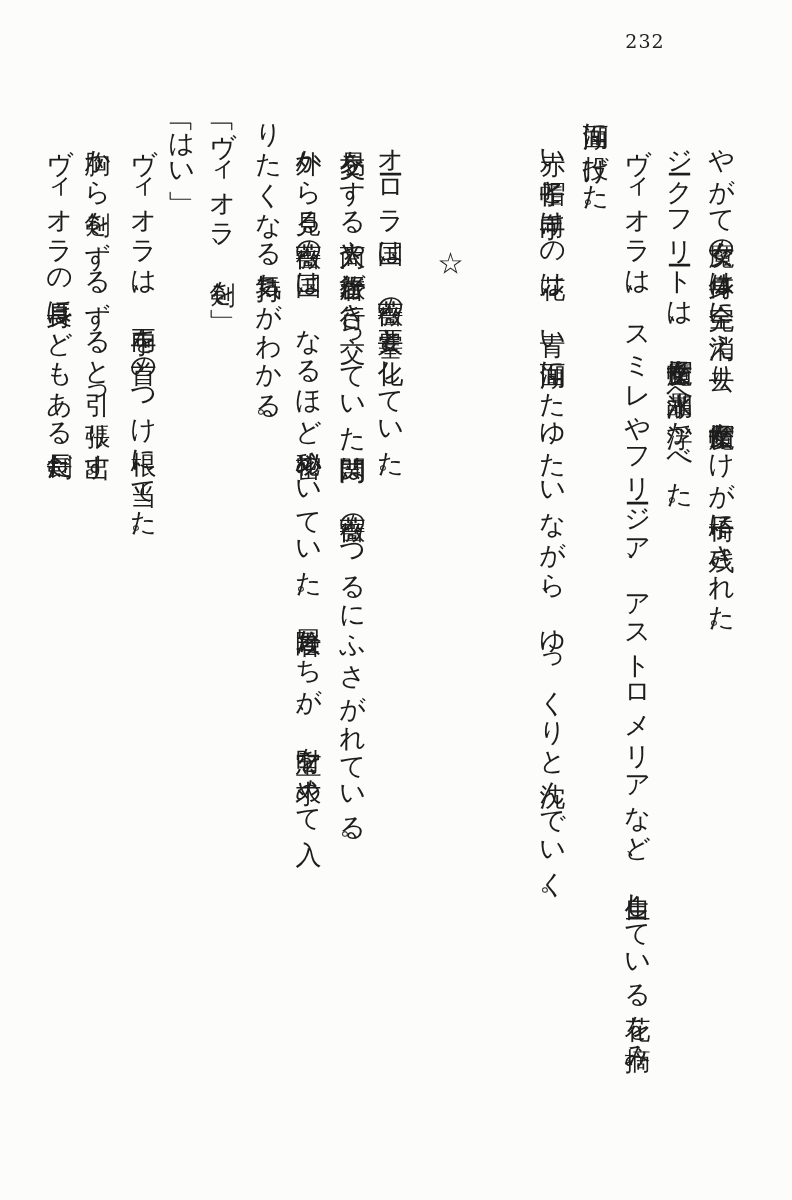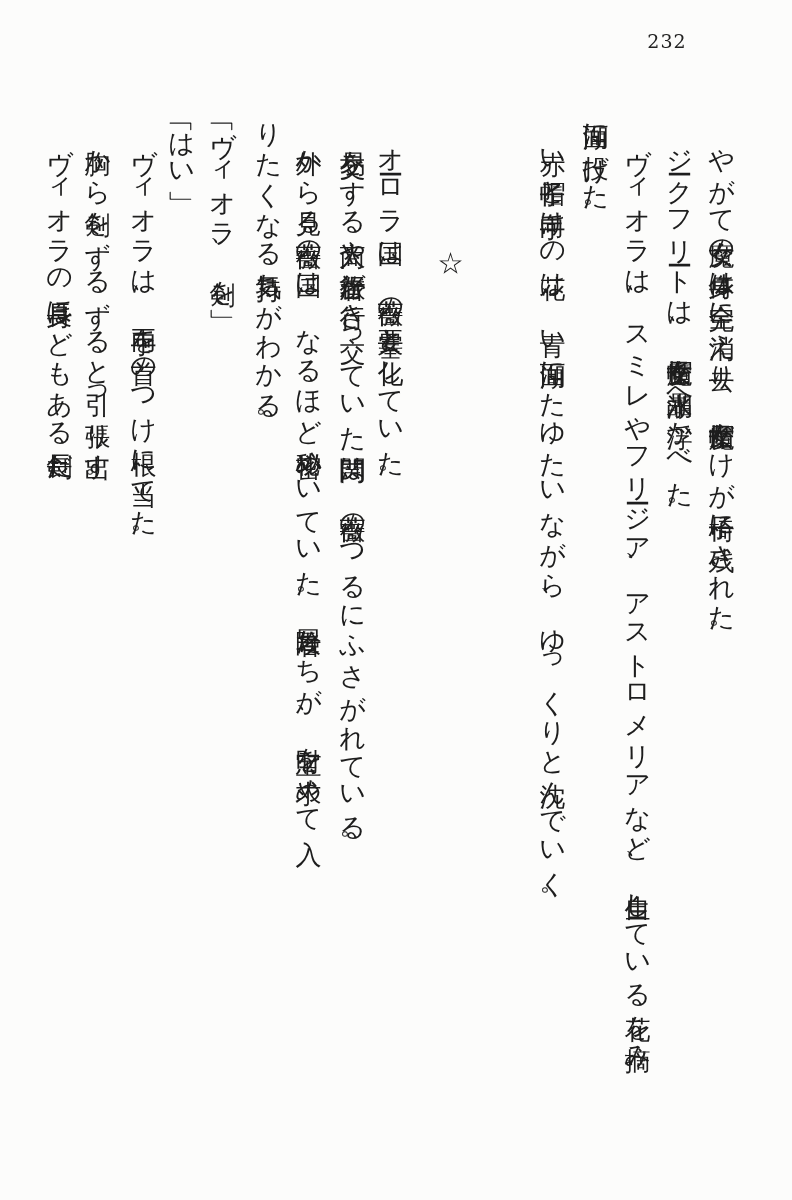--- a/index.html
+++ b/index.html
@@ -11,21 +11,21 @@
     position: relative;
     width: 792px;
     height: 1200px;
     margin: 0 auto;
     background: #fcfcfb;
     overflow: hidden;
     font-family: "DejaVu Serif", "Liberation Serif", serif;
   }
   .page-number {
     position: absolute;
-    left: 639px;
+    left: 617px;
     top: 30px;
     width: 56px;
     text-align: center;
     font-size: 19px;
     letter-spacing: 1px;
     color: #222;
   }
   .text-block {
     position: absolute;
     inset: 0;

